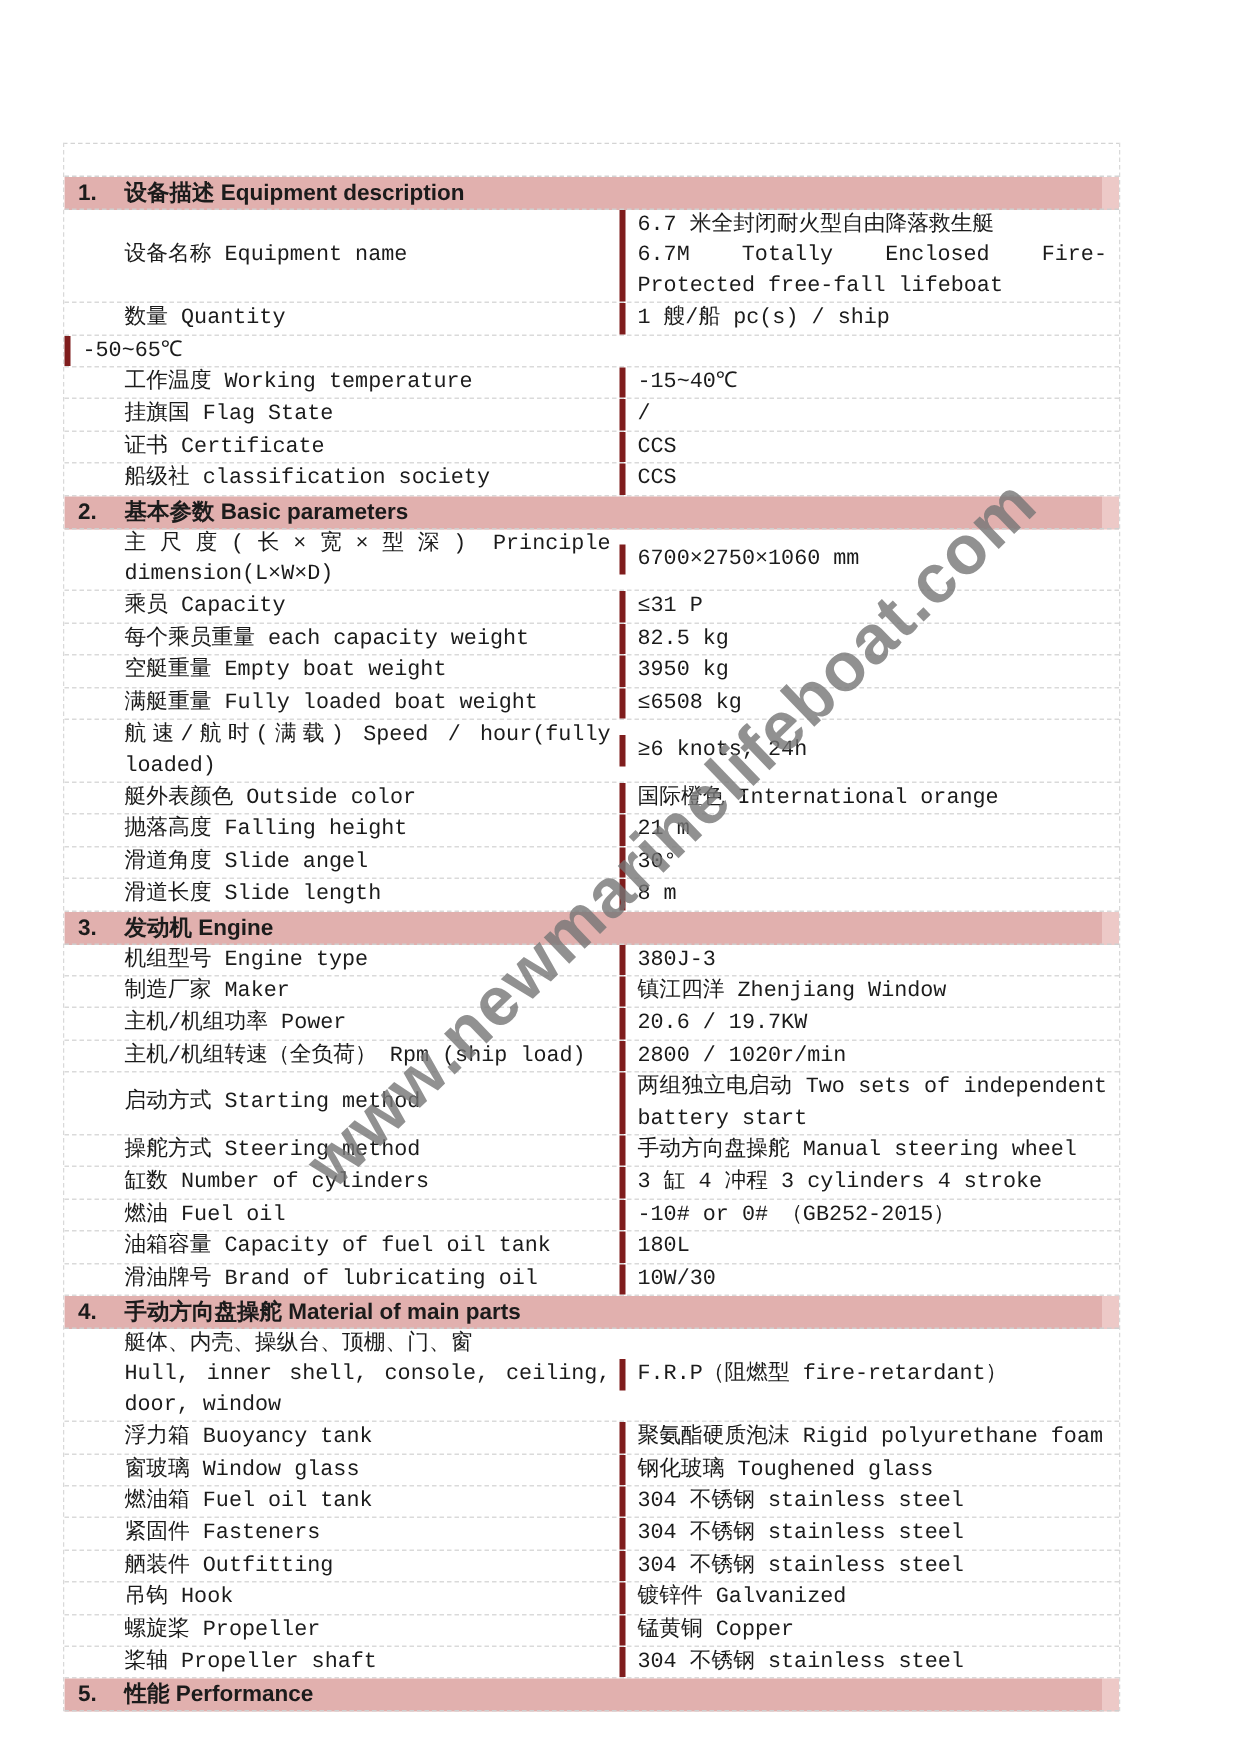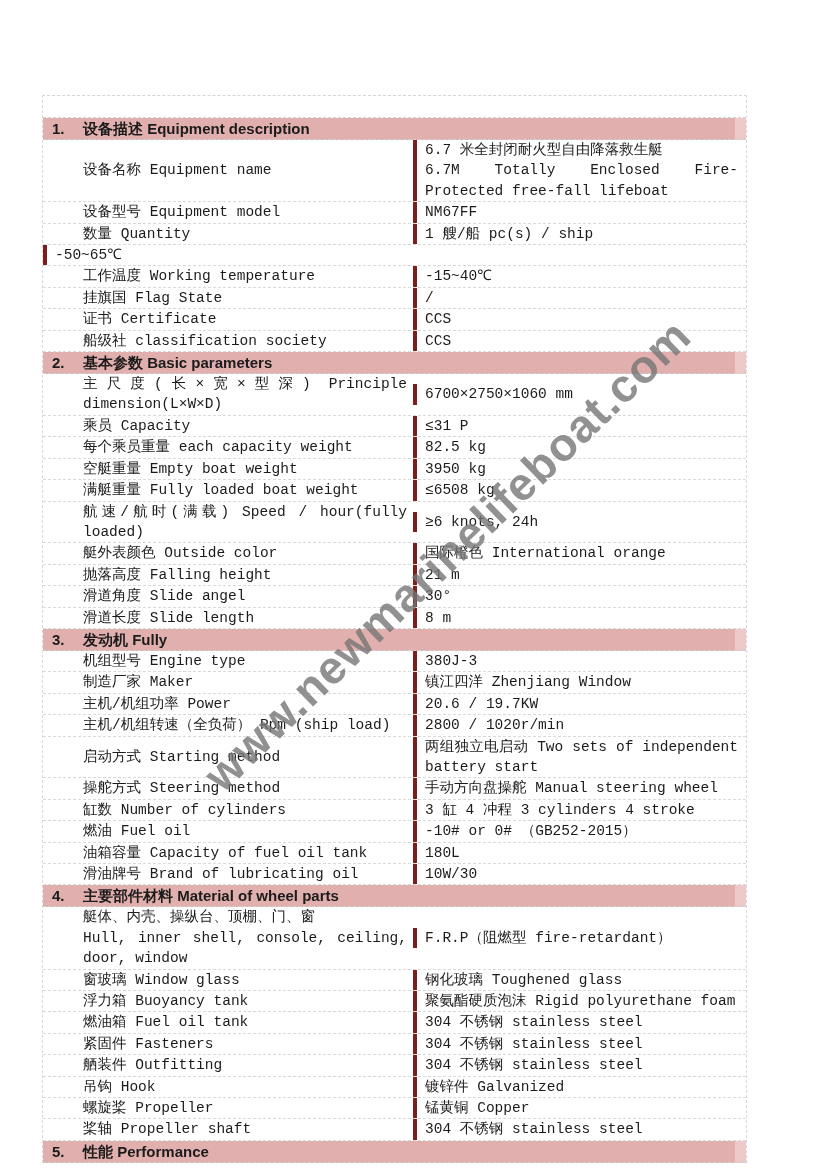--- a/index.html
+++ b/index.html
@@ -96,24 +96,20 @@
           <div class="section-header">
             <span class="sec-num">1.</span>
             <span class="sec-title">设备描述 Equipment description</span>
           </div>
           <div class="row">
             <div class="cell label-cell">设备名称 Equipment name</div>
             <div class="cell value-cell">6.7 米全封闭耐火型自由降落救生艇
 6.7M Totally Enclosed Fire-Protected free-fall lifeboat</div>
           </div>
           <div class="row">
-            <div class="cell label-cell">设备型号 Equipment model</div>
-            <div class="cell value-cell">NM67FF</div>
-          </div>
-          <div class="row">
             <div class="cell label-cell">数量 Quantity</div>
             <div class="cell value-cell">1 艘/船 pc(s) / ship</div>
           </div>
           <div class="row">
             <div class="cell value-cell">-50~65℃</div>
           </div>
           <div class="row">
             <div class="cell label-cell">工作温度 Working temperature</div>
             <div class="cell value-cell">-15~40℃</div>
           </div>
@@ -172,21 +168,21 @@
             <div class="cell value-cell">30°</div>
           </div>
           <div class="row">
             <div class="cell label-cell">滑道长度 Slide length</div>
             <div class="cell value-cell">8 m</div>
           </div>
         </div>
         <div class="table-section">
           <div class="section-header">
             <span class="sec-num">3.</span>
-            <span class="sec-title">发动机 Fully</span>
+            <span class="sec-title">发动机 Engine</span>
           </div>
           <div class="row">
             <div class="cell label-cell">机组型号 Engine type</div>
             <div class="cell value-cell">380J-3</div>
           </div>
           <div class="row">
             <div class="cell label-cell">制造厂家 Maker</div>
             <div class="cell value-cell">镇江四洋 Zhenjiang Window</div>
           </div>
           <div class="row">
@@ -218,34 +214,34 @@
             <div class="cell value-cell">180L</div>
           </div>
           <div class="row">
             <div class="cell label-cell">滑油牌号 Brand of lubricating oil</div>
             <div class="cell value-cell">10W/30</div>
           </div>
         </div>
         <div class="table-section">
           <div class="section-header">
             <span class="sec-num">4.</span>
-            <span class="sec-title">主要部件材料 Material of wheel parts</span>
+            <span class="sec-title">手动方向盘操舵 Material of main parts</span>
           </div>
           <div class="row">
             <div class="cell label-cell">艇体、内壳、操纵台、顶棚、门、窗
 Hull, inner shell, console, ceiling, door, window</div>
             <div class="cell value-cell">F.R.P（阻燃型 fire-retardant）</div>
           </div>
           <div class="row">
+            <div class="cell label-cell">浮力箱 Buoyancy tank</div>
+            <div class="cell value-cell">聚氨酯硬质泡沫 Rigid polyurethane foam</div>
+          </div>
+          <div class="row">
             <div class="cell label-cell">窗玻璃 Window glass</div>
             <div class="cell value-cell">钢化玻璃 Toughened glass</div>
-          </div>
-          <div class="row">
-            <div class="cell label-cell">浮力箱 Buoyancy tank</div>
-            <div class="cell value-cell">聚氨酯硬质泡沫 Rigid polyurethane foam</div>
           </div>
           <div class="row">
             <div class="cell label-cell">燃油箱 Fuel oil tank</div>
             <div class="cell value-cell">304 不锈钢 stainless steel</div>
           </div>
           <div class="row">
             <div class="cell label-cell">紧固件 Fasteners</div>
             <div class="cell value-cell">304 不锈钢 stainless steel</div>
           </div>
           <div class="row">

